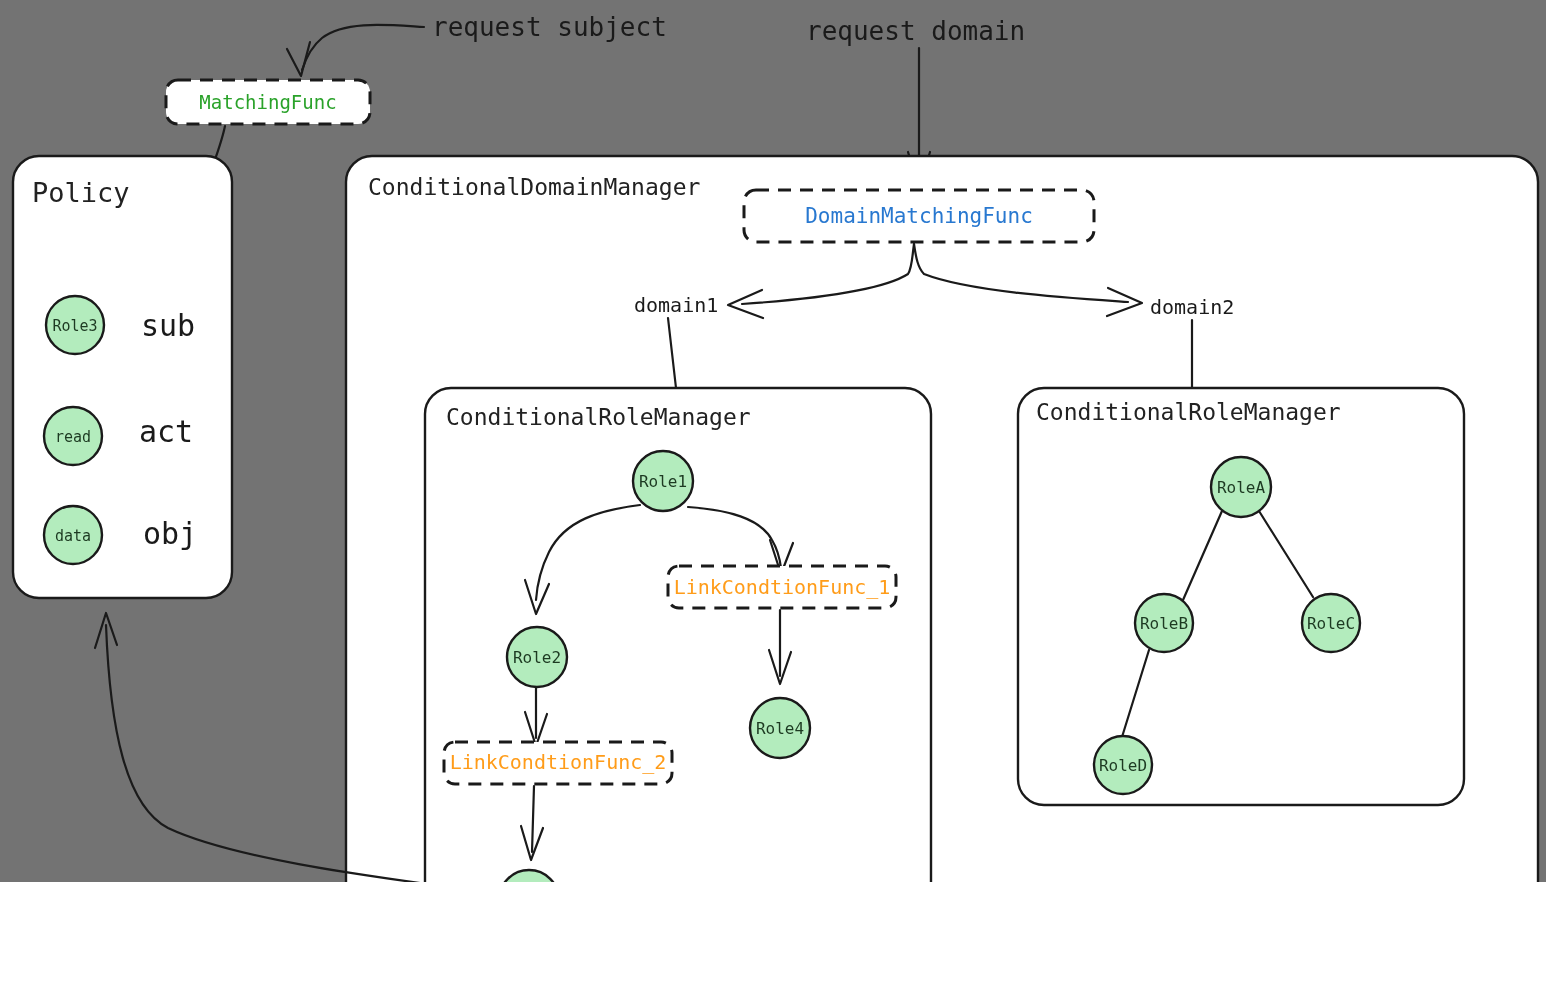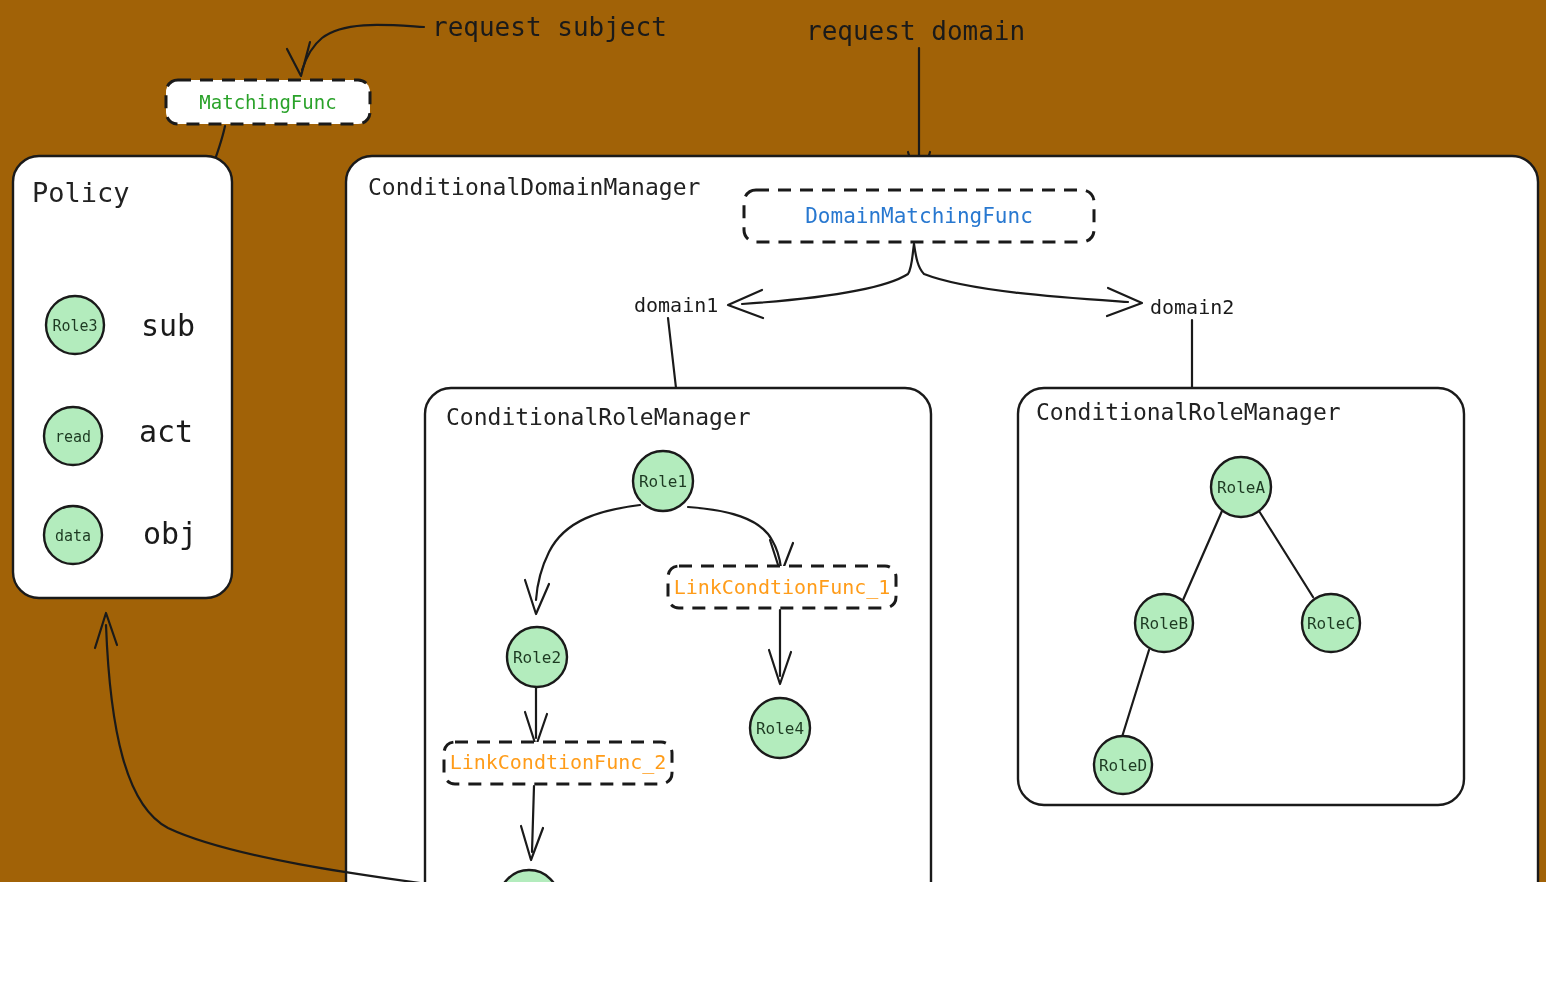--- a/index.html
+++ b/index.html
@@ -4,21 +4,21 @@
 <style>
   html, body {
     margin: 0;
     padding: 0;
     background: #ffffff;
   }
   #canvas {
     position: relative;
     width: 1546px;
     height: 882px;
-    background: #a16207;
+    background: #737373;
     font-family: "DejaVu Sans Mono", "Liberation Mono", monospace;
     overflow: hidden;
   }
   svg.diagram {
     position: absolute;
     left: 0;
     top: 0;
     width: 1546px;
     height: 1007px;
   }

